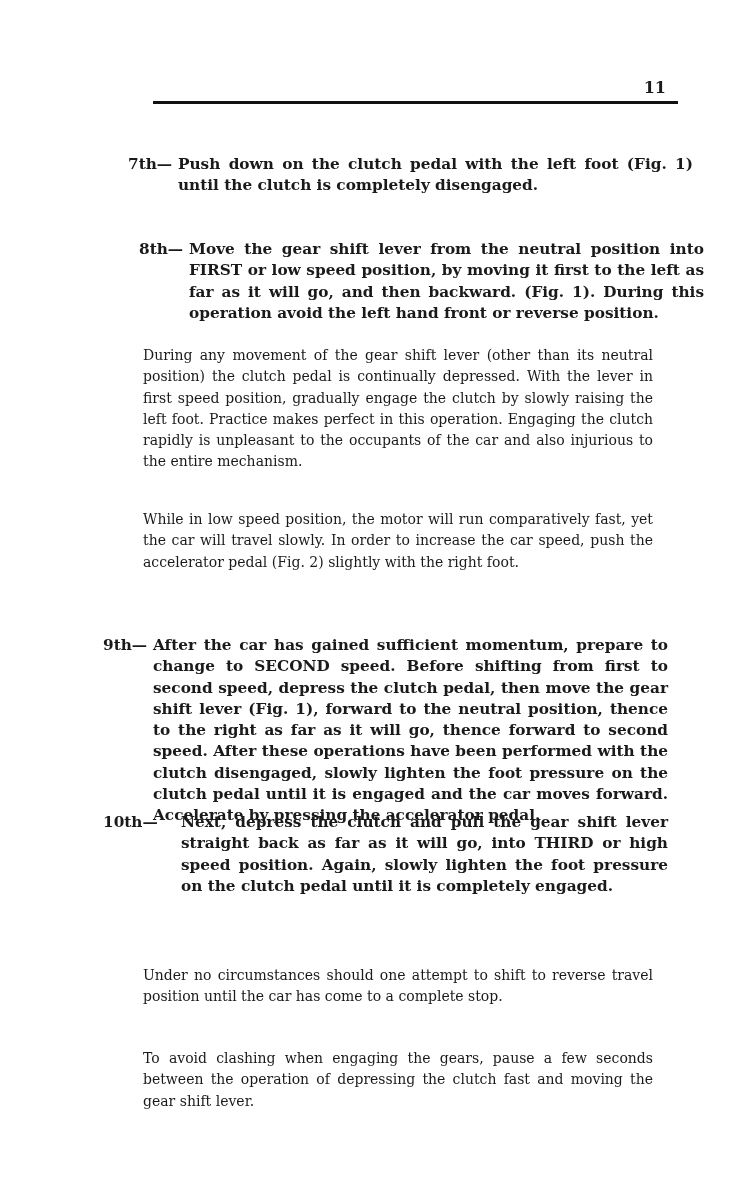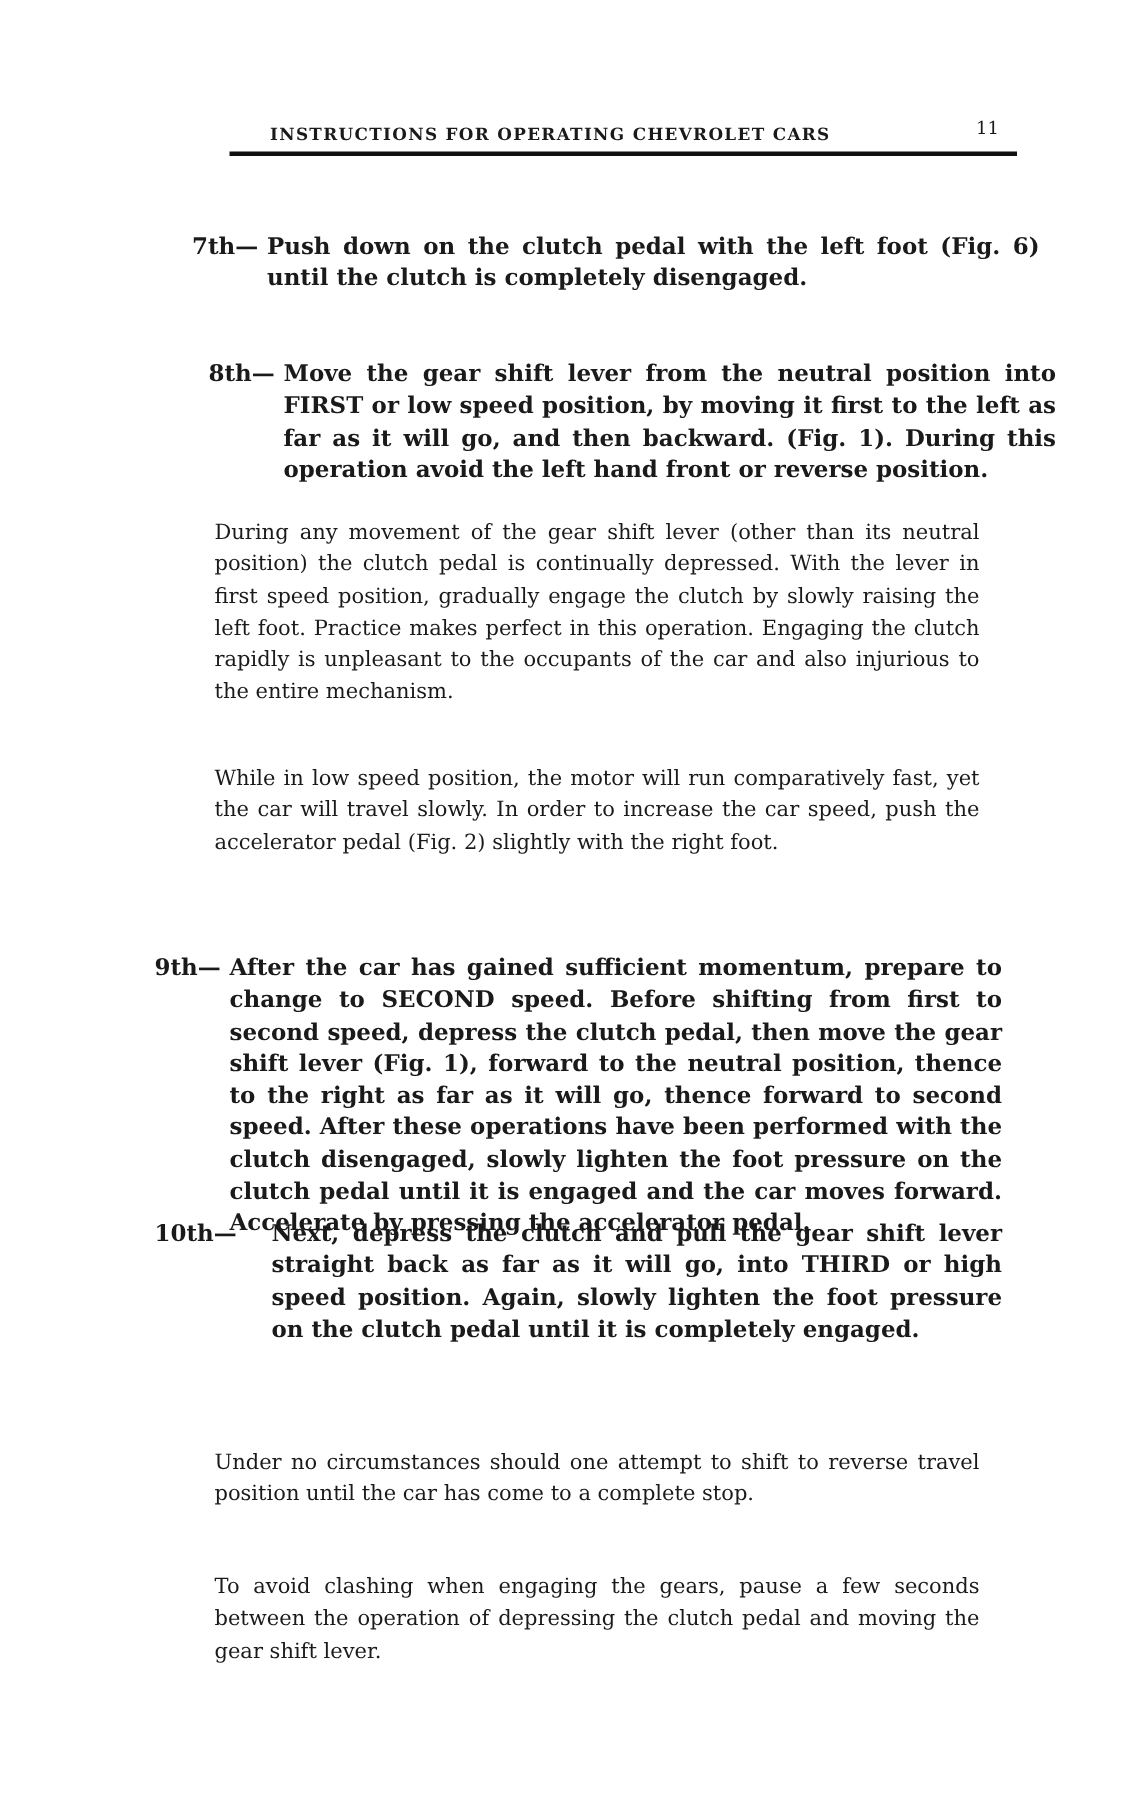--- a/index.html
+++ b/index.html
@@ -9,21 +9,21 @@
     font-family: "DejaVu Serif", "Liberation Serif", serif;
   }
   .header {
     position: absolute; left: 153px; top: 80px; width: 525px; height: 20px;
   }
   .header-title {
     position: absolute; left: 27px; top: 2px;
     font-size: 11.2px; font-weight: bold; letter-spacing: 0.9px; white-space: nowrap;
   }
   .page-number {
-    position: absolute; right: 12px; top: -2px; font-size: 12px; font-weight: normal;
+    position: absolute; right: 12px; top: -2px; font-size: 16px; font-weight: bold;
   }
   .rule {
     position: absolute; left: 153px; top: 101px; width: 525px; height: 3px; background: #111;
   }
   .step {
     position: absolute; left: 103px; width: 565px;
     font-size: 15.3px; line-height: 21.3px; font-weight: bold;
   }
   .step-label {
     position: absolute; left: 0; top: 0; white-space: nowrap;
@@ -34,40 +34,39 @@
   .para {
     position: absolute; left: 143px; width: 510px;
     font-size: 14px; line-height: 21.3px; font-weight: normal; text-align: justify;
   }
   .step-10 .step-body { margin-left: 78px; }
 </style>
 </head>
 <body>
 
 <div class="header">
-  <span class="header-title">INSTRUCTIONS FOR OPERATING CHEVROLET CARS</span>
   <span class="page-number">11</span>
 </div>
 <div class="rule"></div>
 
 <div class="step" style="top:154px;margin-left:25px;">
   <span class="step-label">7th—</span>
-  <div class="step-body">Push down on the clutch pedal with the left foot (Fig. 6) until the clutch is completely disengaged.</div>
+  <div class="step-body">Push down on the clutch pedal with the left foot (Fig. 1) until the clutch is completely disengaged.</div>
 </div>
 
 <div class="step" style="top:239px;margin-left:36px;">
   <span class="step-label">8th—</span>
   <div class="step-body">Move the gear shift lever from the neutral position into FIRST or low speed position, by moving it first to the left as far as it will go, and then backward. (Fig. 1). During this operation avoid the left hand front or reverse position.</div>
 </div>
 <div class="para" style="top:345px;">During any movement of the gear shift lever (other than its neutral position) the clutch pedal is continually depressed. With the lever in first speed position, gradually engage the clutch by slowly raising the left foot. Practice makes perfect in this operation. Engaging the clutch rapidly is unpleasant to the occupants of the car and also injurious to the entire mechanism.</div>
 <div class="para" style="top:509px;">While in low speed position, the motor will run comparatively fast, yet the car will travel slowly. In order to increase the car speed, push the accelerator pedal (Fig. 2) slightly with the right foot.</div>
 
 <div class="step" style="top:635px;">
   <span class="step-label">9th—</span>
   <div class="step-body">After the car has gained sufficient momentum, prepare to change to SECOND speed. Before shifting from first to second speed, depress the clutch pedal, then move the gear shift lever (Fig. 1), forward to the neutral position, thence to the right as far as it will go, thence forward to second speed. After these operations have been performed with the clutch disengaged, slowly lighten the foot pressure on the clutch pedal until it is engaged and the car moves forward. Accelerate by pressing the accelerator pedal.</div>
 </div>
 
 <div class="step step-10" style="top:812px;">
   <span class="step-label">10th—</span>
   <div class="step-body">Next, depress the clutch and pull the gear shift lever straight back as far as it will go, into THIRD or high speed position. Again, slowly lighten the foot pressure on the clutch pedal until it is completely engaged.</div>
 </div>
 <div class="para" style="top:965px;">Under no circumstances should one attempt to shift to reverse travel position until the car has come to a complete stop.</div>
-<div class="para" style="top:1048px;">To avoid clashing when engaging the gears, pause a few seconds between the operation of depressing the clutch pedal and moving the gear shift lever.</div>
+<div class="para" style="top:1048px;">To avoid clashing when engaging the gears, pause a few seconds between the operation of depressing the clutch fast and moving the gear shift lever.</div>
 
 </body></html>

